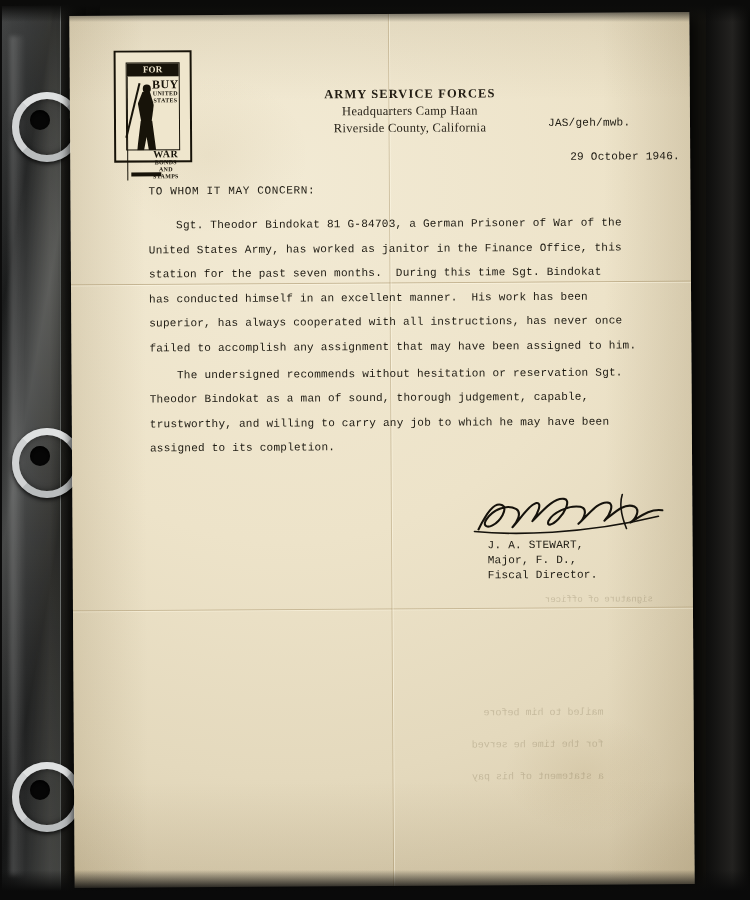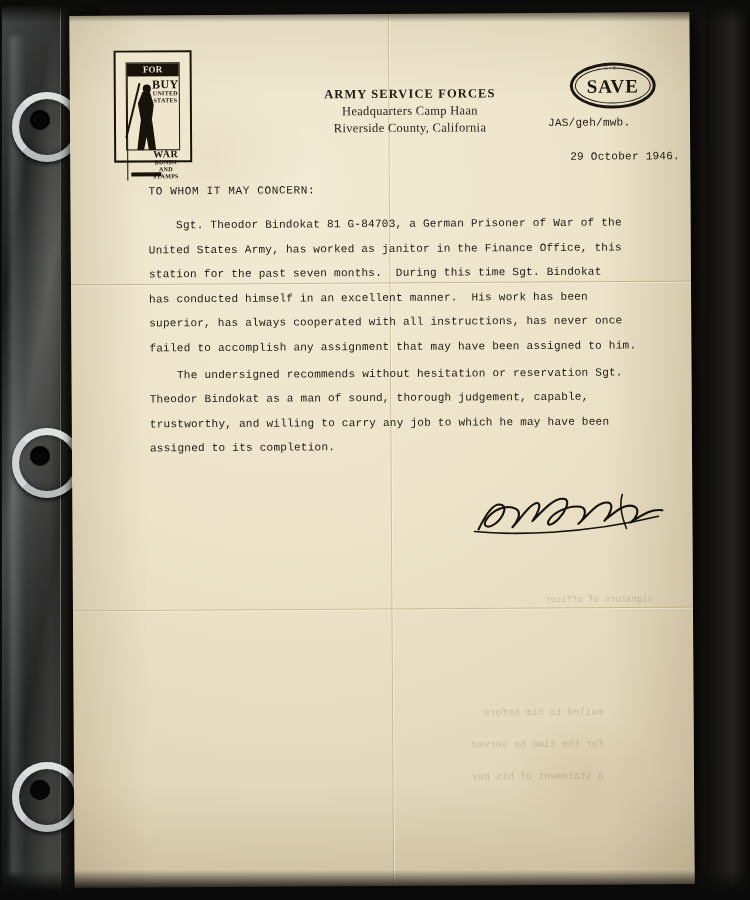--- a/index.html
+++ b/index.html
@@ -401,26 +401,20 @@
             <div class="bw-sm">STATES</div>
             <div class="bw-md">WAR</div>
             <div class="bw-sm">BONDS</div>
             <div class="bw-sm">AND</div>
             <div class="bw-sm">STAMPS</div>
           </div>
         </div>
       </div>
     </div>
 
-    <div class="save-stamp">
-      <div class="save-oval"></div>
-      <div class="save-oval-2"></div>
-      <div class="save-top">· U.S. ·</div>
-      <div class="save-text">SAVE</div>
-    </div>
 
     <div class="letterhead">
       <div class="lh-1">ARMY SERVICE FORCES</div>
       <div class="lh-2">Headquarters Camp Haan</div>
       <div class="lh-3">Riverside County, California</div>
     </div>
 
     <div class="typed ref-code">JAS/geh/mwb.</div>
     <div class="typed doc-date">29 October 1946.</div>
     <div class="typed salutation">TO WHOM IT MAY CONCERN:</div>
@@ -450,20 +444,25 @@
                  C70 20, 82 6, 92 8 C98 9, 94 20, 86 28 C80 34, 74 36, 76 30
                  C80 22, 96 14, 108 16 C116 18, 112 28, 106 33
                  C116 24, 126 10, 136 12 C142 13, 138 24, 132 30
                  C142 22, 152 12, 162 16 C168 19, 164 28, 158 32
                  C168 26, 178 18, 190 20" stroke="#15120c" stroke-width="2.1" stroke-linecap="round" stroke-linejoin="round"></path>
         <path d="M2 40 C40 44, 110 44, 186 26" stroke="#15120c" stroke-width="1.6" stroke-linecap="round"></path>
         <path d="M150 4 C146 16, 150 28, 154 38" stroke="#15120c" stroke-width="1.6" stroke-linecap="round"></path>
       </svg>
     </div>
 
+    <div class="typed sig-block">
+      <p>J. A. STEWART,</p>
+      <p>Major, F. D.,</p>
+      <p>Fiscal Director.</p>
+    </div>
 
     <div class="ghost2">signature of officer</div>
     <div class="ghost"><span>mailed to him before</span></div>
     <div class="ghost" style="top:722px;">for the time he served</div>
     <div class="ghost" style="top:754px;">a statement of his pay</div>
   </div>
 
   <div class="binder-right"></div>
   <div class="binder-top"></div>
   <div class="binder-bottom"></div>

